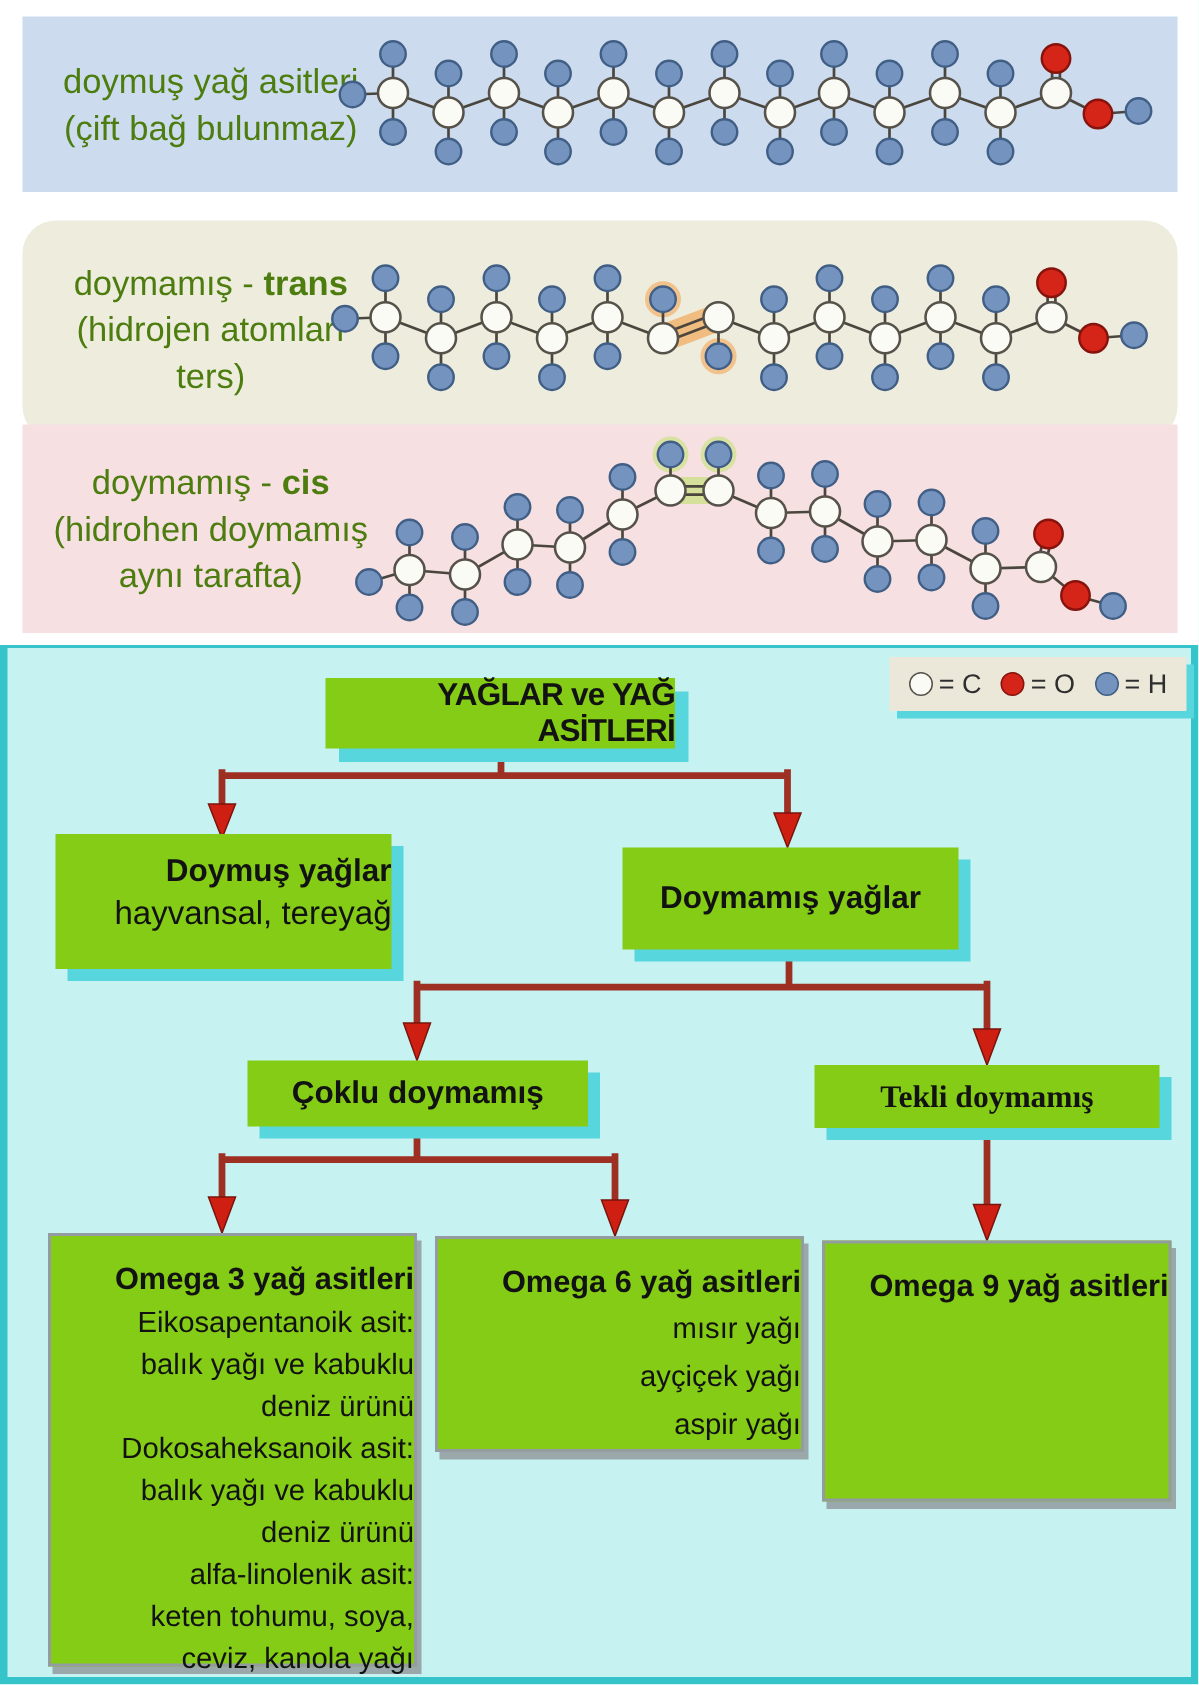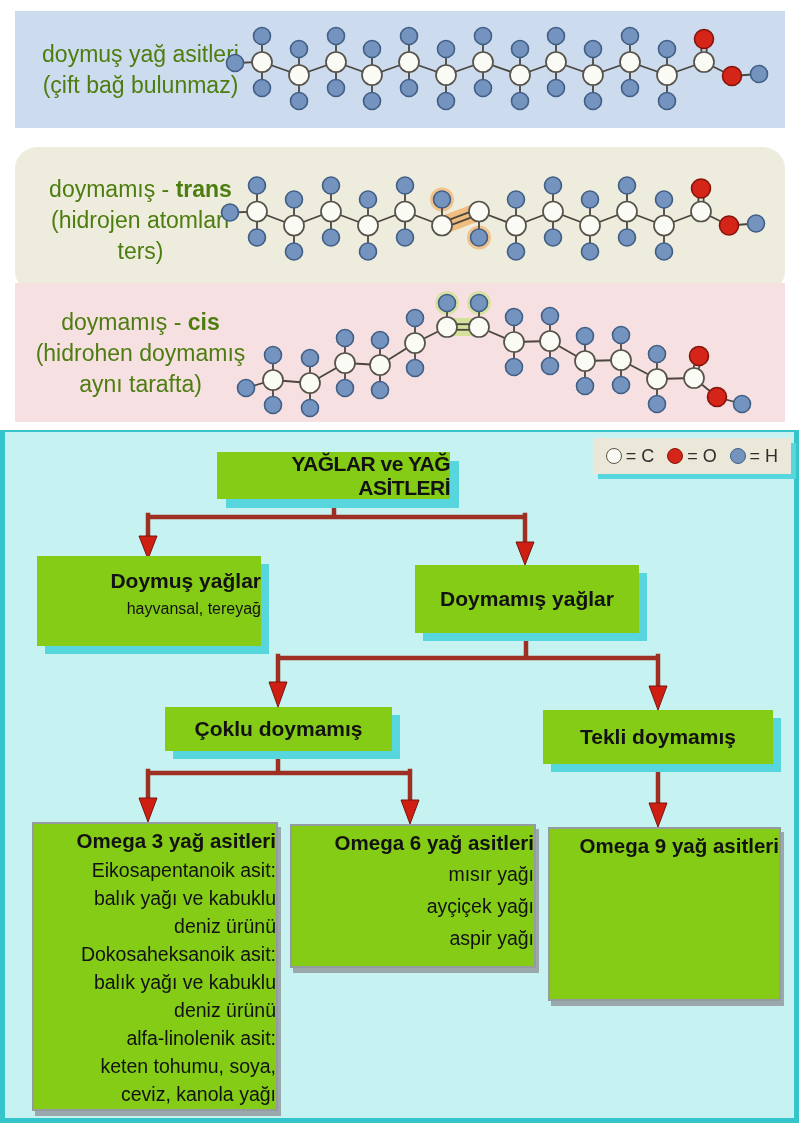--- a/index.html
+++ b/index.html
@@ -24,26 +24,26 @@
   .box{position:absolute;background:#84cc16;box-sizing:border-box;text-align:right;}
   .node-shadow{box-shadow:8px 8px 0 var(--node_shadow);}
   .title-box{left:212px;top:20px;width:233px;height:47px;display:flex;align-items:center;justify-content:center;
              font-weight:700;font-size:21px;letter-spacing:-0.5px;box-shadow:9px 9px 0 var(--node_shadow);}
   .legend{position:absolute;left:588px;top:6px;width:198px;height:36px;background:var(--legend_bg);
           box-shadow:5px 5px 0 var(--node_shadow);display:flex;align-items:center;justify-content:space-evenly;
           font-size:18px;color:#2e2e2e;}
   .leg-item{display:flex;align-items:center;gap:4px;}
   .leg-dot{width:14px;height:14px;border-radius:50%;display:inline-block;}
   .node-title{font-weight:700;font-size:21px;line-height:28px;}
-  .node-sub{font-size:16px;line-height:27px;}
+  .node-sub{font-size:22px;line-height:27px;}
   .doymus{left:32px;top:124px;width:224px;height:90px;padding-top:11px;}
   .doymamis{left:410px;top:133px;width:224px;height:68px;display:flex;align-items:center;justify-content:center;}
   .coklu{left:160px;top:275px;width:227px;height:44px;display:flex;align-items:center;justify-content:center;}
-  .tekli{left:538px;top:278px;width:230px;height:54px;display:flex;align-items:center;justify-content:center;}
-  .omega{border:2px solid var(--omega_border);box-shadow:3px 5px 0 var(--omega_shadow);padding-top:2px;}
+  .tekli{left:538px;top:278px;width:230px;height:42px;display:flex;align-items:center;justify-content:center;font-family:Liberation Serif, serif;}
+  .omega{border:2px solid var(--omega_border);box-shadow:3px 5px 0 var(--omega_shadow);padding-top:14px;}
   .omega .node-title{font-size:20.5px;line-height:30px;}
   .omega .oline{font-size:19.5px;}
   .omega3{left:27px;top:390px;width:246px;height:289px;}
   .omega3 .oline{line-height:28px;margin-left:21px;}
   .omega6{left:285px;top:392px;width:246px;height:144px;}
   .omega6 .oline{line-height:32px;}
   .omega9{left:543px;top:395px;width:233px;height:174px;}
   .omega9 .oline{line-height:33px;}
 </style>
 </head>

